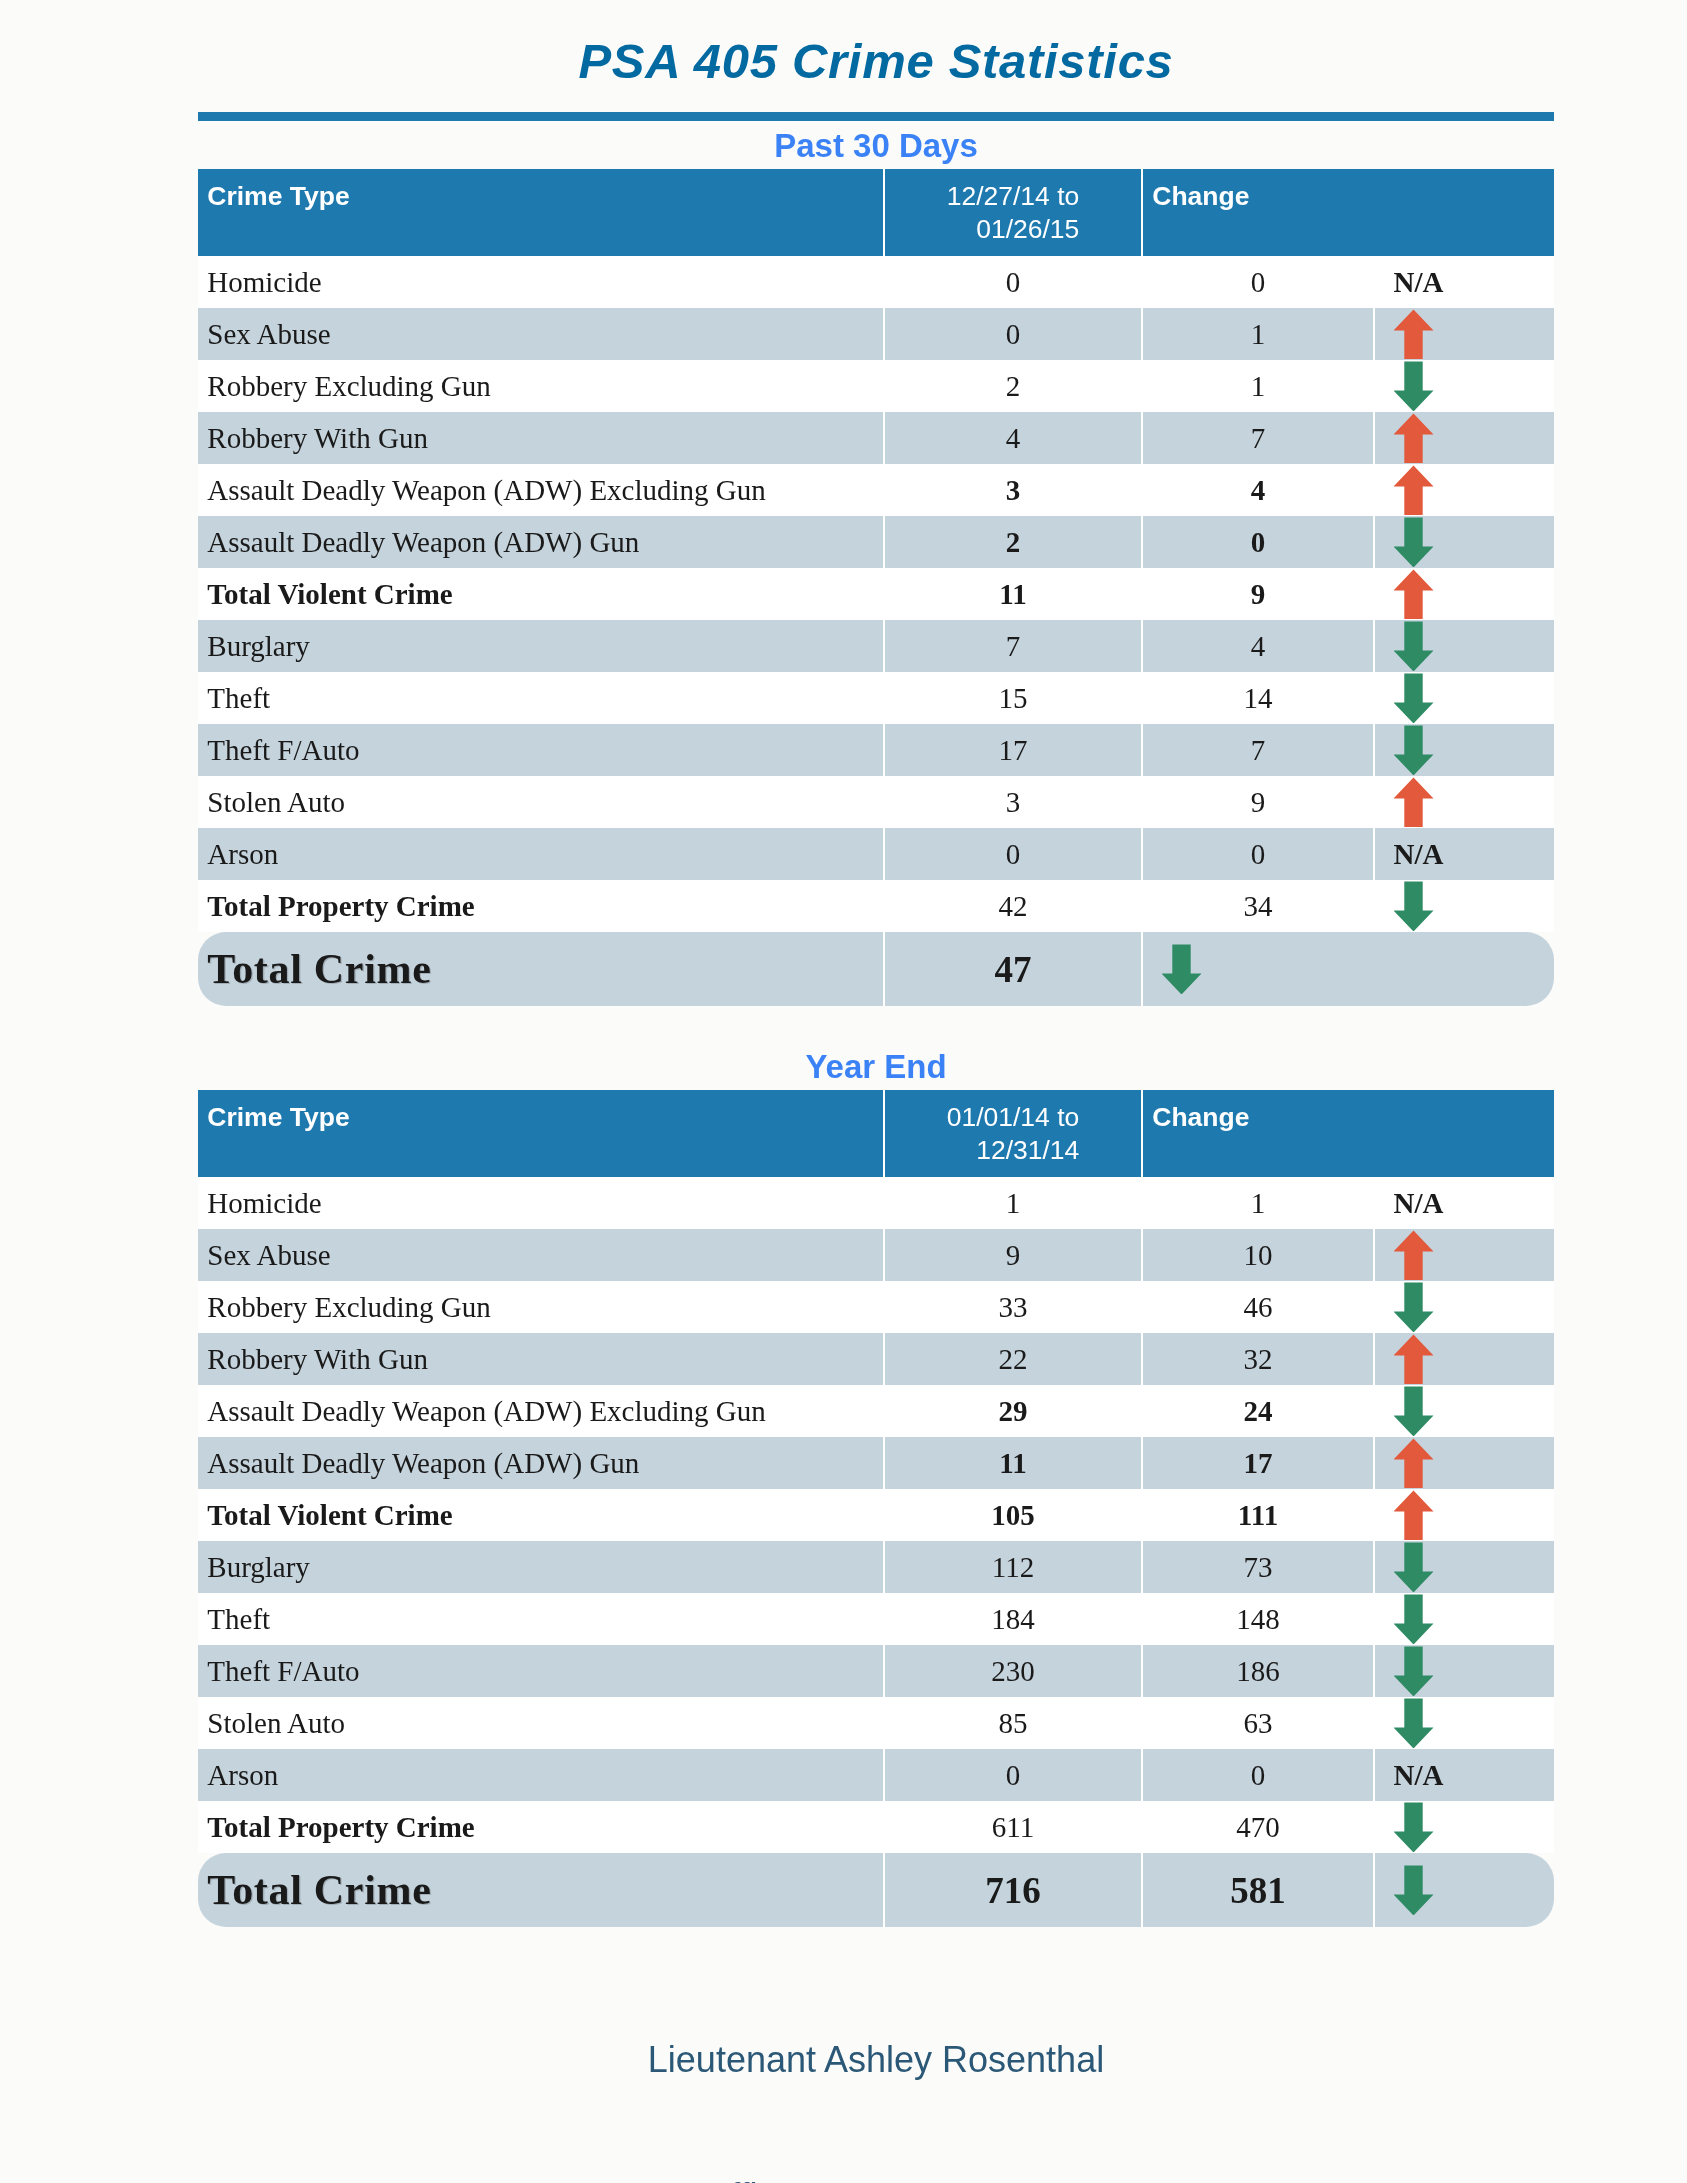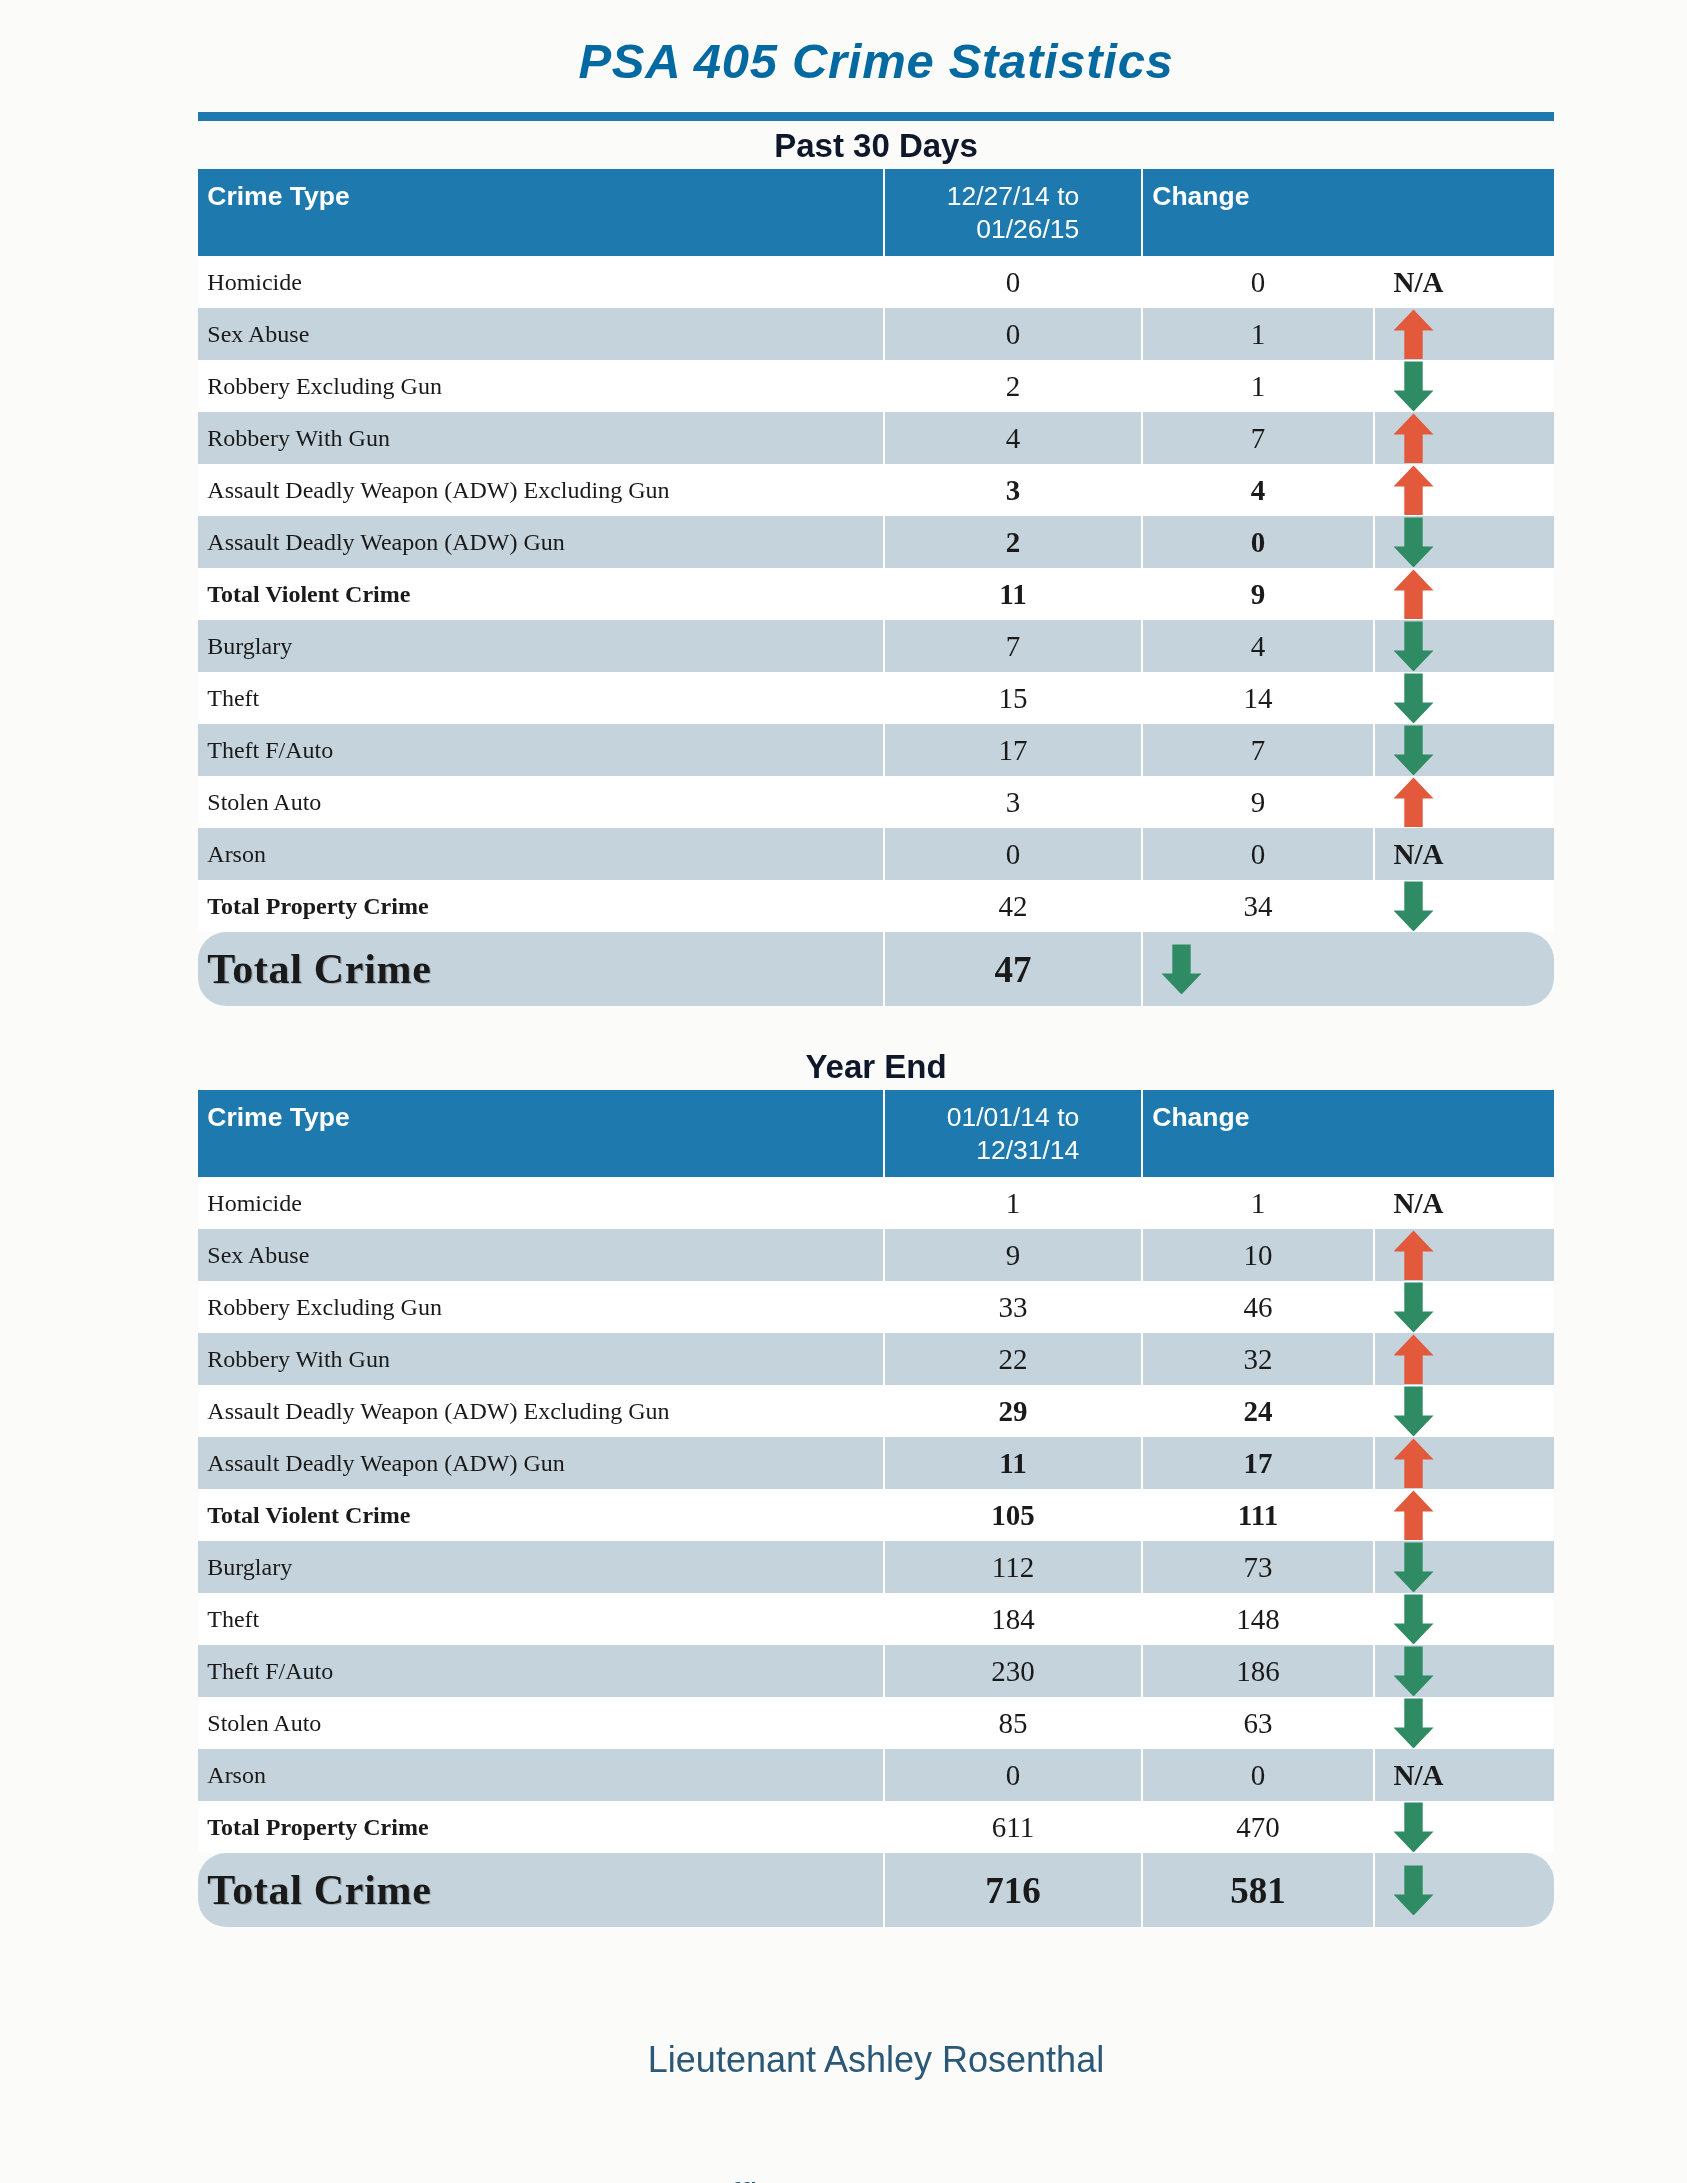--- a/index.html
+++ b/index.html
@@ -18,21 +18,21 @@
     font-style:italic;font-weight:bold;
     font-size:49px;letter-spacing:0.7px;
     color:#0369a1;
   }
   .title-rule{height:9.3px;background:#1e79ae;margin-top:22.5px;}
 
   
   .section-heading{
     margin:6.6px 0 4px 0;text-align:center;
     font-family:"Liberation Sans", sans-serif;
-    font-weight:bold;font-size:33px;color:#0f172a;
+    font-weight:bold;font-size:33px;color:#3b82f6;
   }
   .section-heading.year-end{margin-top:42px;}
 
   
   .crime-table{width:1356px;}
   .trow,.thead{
     display:grid;
     grid-template-columns:685px 258px 232px 182px;
     align-items:center;
   }
@@ -49,21 +49,21 @@
   }
   .thead .hcell.first{align-items:flex-start;padding-top:10.6px;font-weight:600;}
   .thead .hcell.center{justify-content:center;text-align:right;}
   .thead .hcell.change-h{font-weight:600;align-items:flex-start;padding-top:10.6px;}
   .thead .hcell:not(.first){border-left:2.6px solid #ffffff;}
 
   .trow{min-height:52px;background:#ffffff;}
   .trow.shaded{background:#c5d3dc;}
   .trow .cell{align-self:stretch;display:flex;align-items:center;}
   .trow .cell:not(.label){border-left:2.6px solid #ffffff;}
-  .cell.label{font-size:24px;padding-left:9.3px;}
+  .cell.label{font-size:29px;padding-left:9.3px;}
   .cell.val{font-size:29px;justify-content:center;}
   .cell.change{padding-left:18.5px;}
   .trow.bold-label .cell.label{font-weight:bold;}
   .trow.bold-values .cell.val{font-weight:bold;}
   .trow.total-row{min-height:74px;border-radius:28px;}
   .trow.total-row .cell.label{font-size:42px;font-weight:bold;letter-spacing:0.7px;
     text-shadow:1.3px 1.3px 0 rgba(120,130,140,.45);}
   .trow.total-row .cell.val{font-size:37px;font-weight:bold;}
 
   .na-text{font-weight:bold;font-size:29px;font-family:"Liberation Serif", serif;}

